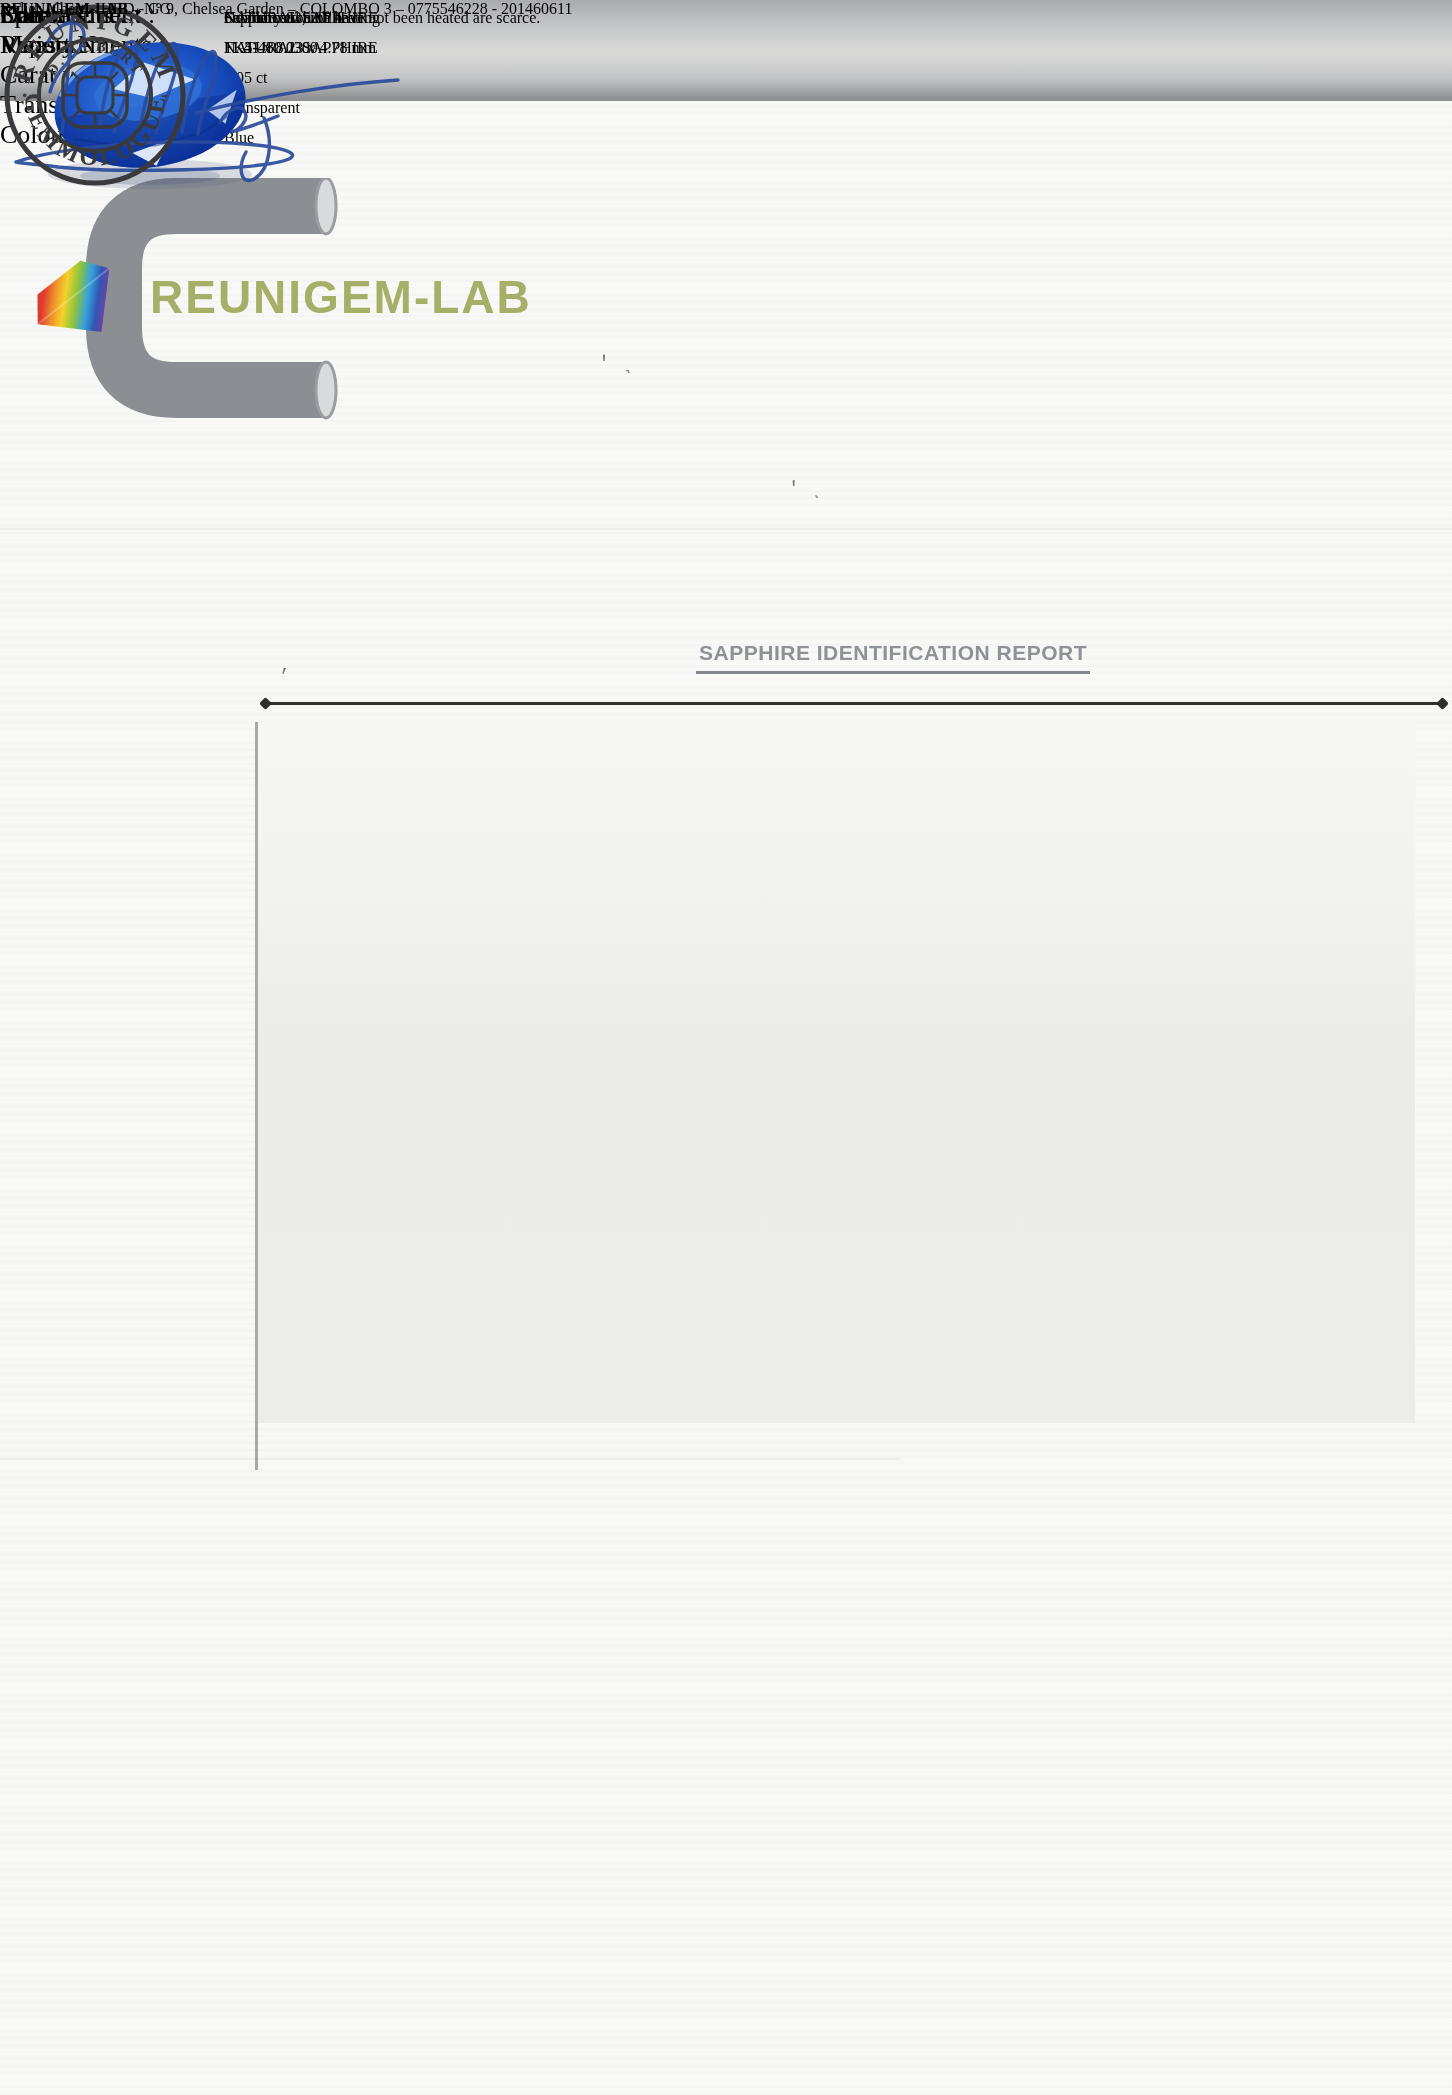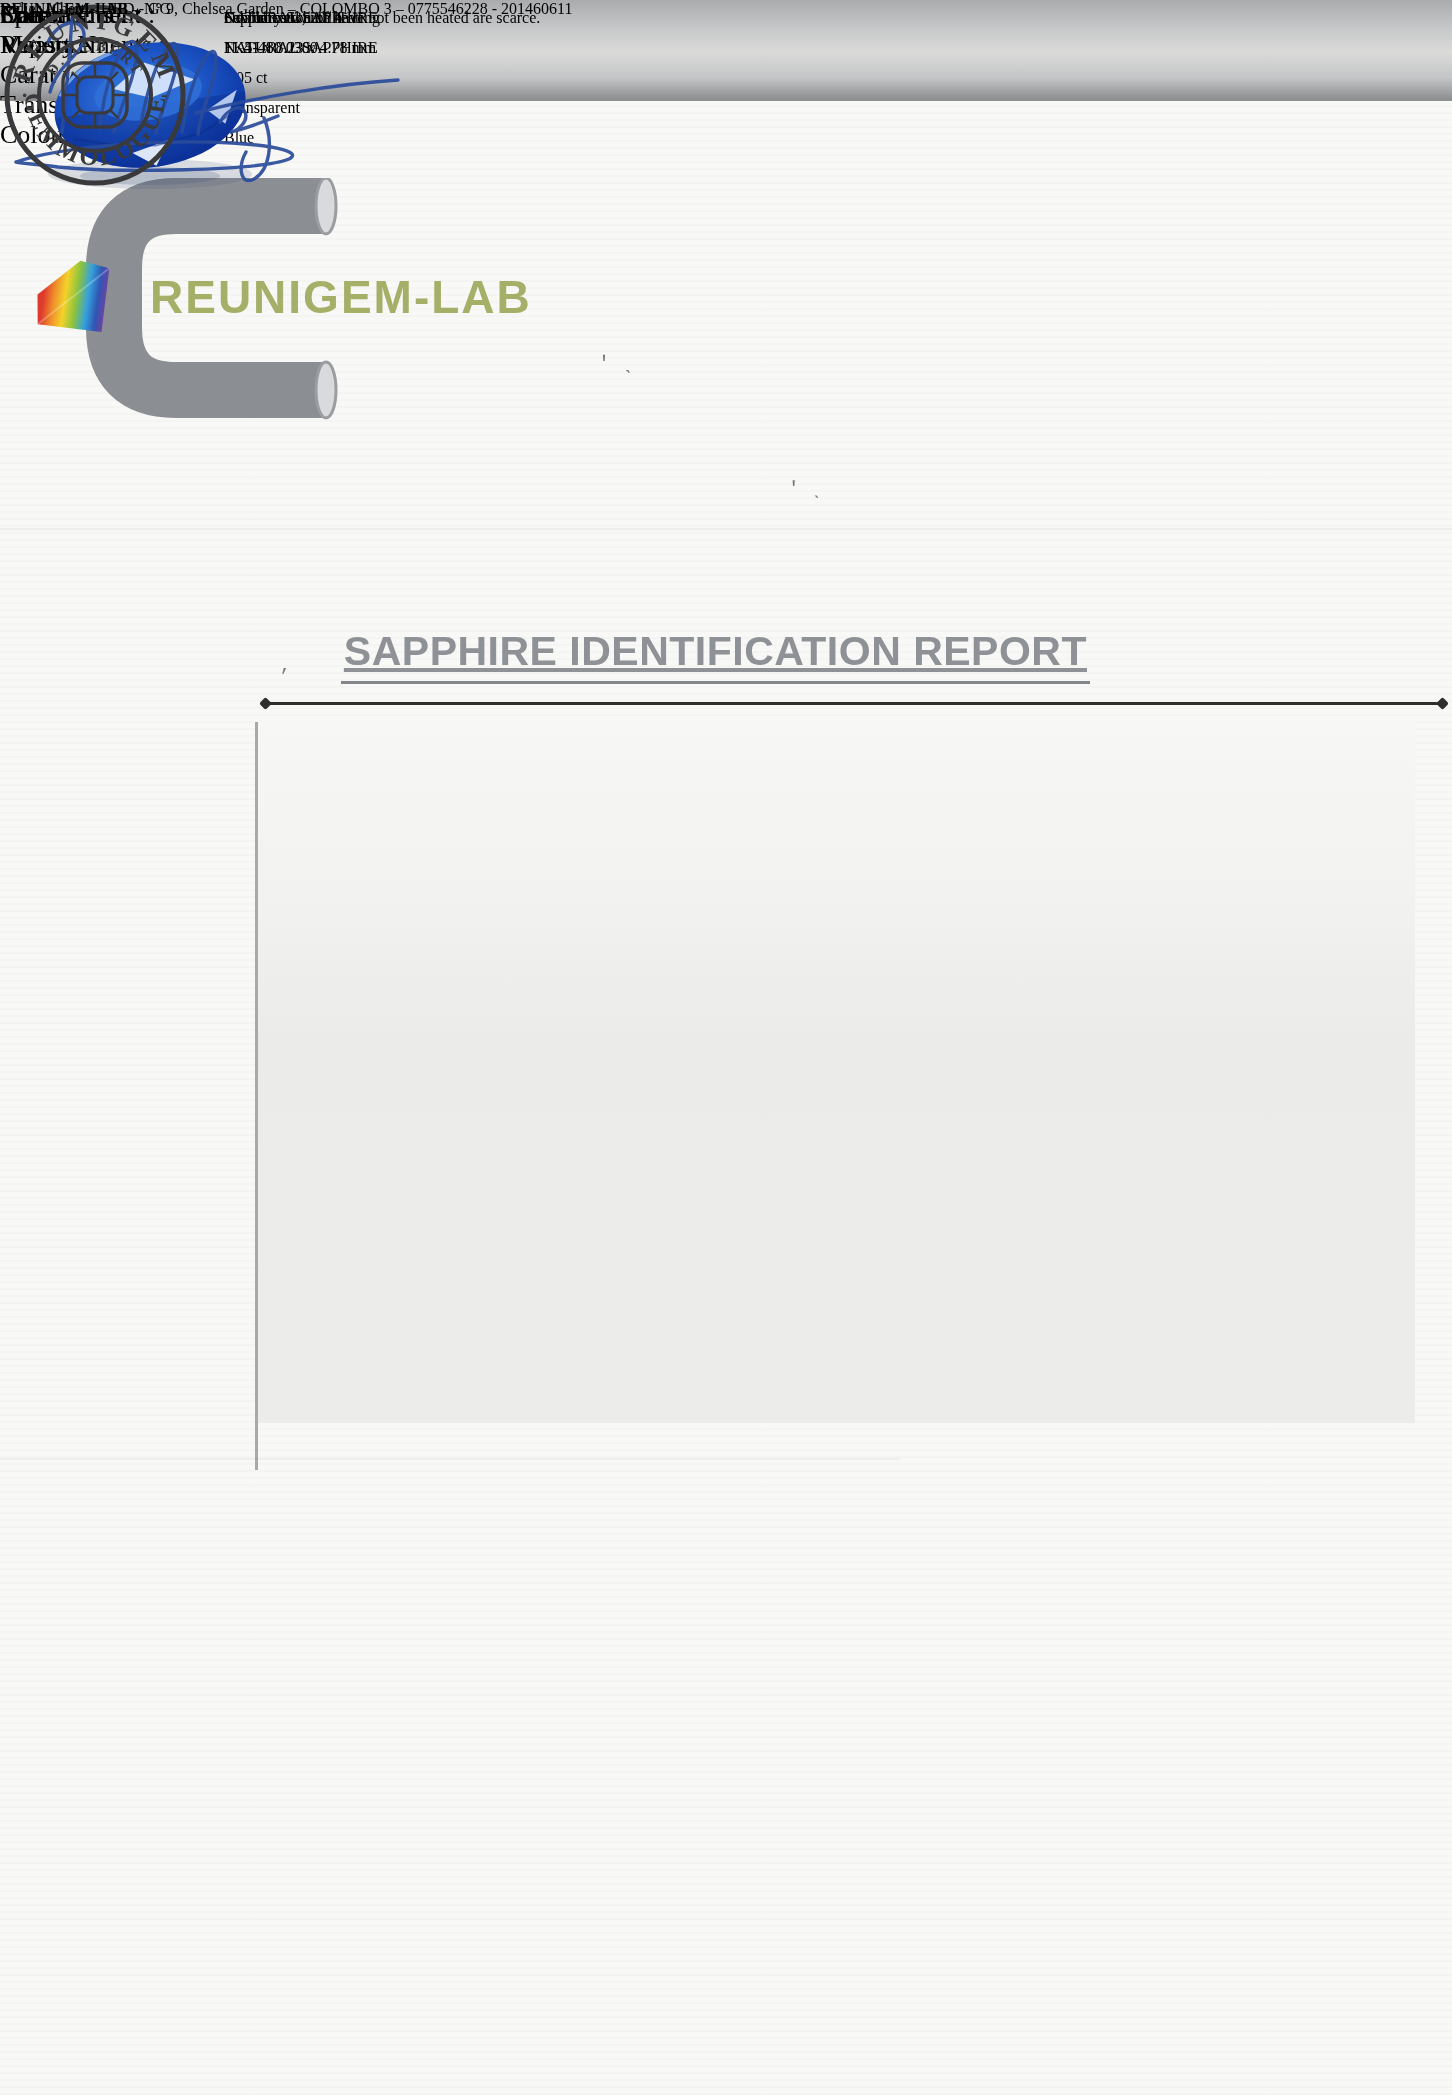--- a/index.html
+++ b/index.html
@@ -23,23 +23,23 @@
   .brand-text{left:150px;top:270px;font-family:"Liberation Sans",sans-serif;font-weight:bold;
     font-size:46px;letter-spacing:2px;color:#a6af67;}
 
   
   .speck{color:#77787a;font-family:Liberation Mono, monospace;}
   .speck-a{left:598px;top:352px;font-size:20px;}
   .speck-b{left:788px;top:478px;font-size:19px;}
   .speck-c{left:280px;top:656px;font-size:18px;}
 
   
-  .report-title{top:628px;right:362px;font-family:"Liberation Sans",sans-serif;font-weight:bold;
-    font-size:41px;letter-spacing:0.5px;color:#8e9196;border-bottom:3px solid #83868a;
-    padding:0 3px 6px 3px;white-space:nowrap;text-decoration:underline;}
+  .report-title{top:641px;right:362px;font-family:"Liberation Sans",sans-serif;font-weight:bold;
+    font-size:21px;letter-spacing:0.5px;color:#8e9196;border-bottom:3px solid #83868a;
+    padding:0 3px 6px 3px;white-space:nowrap;}
 
   
   .rule{left:266px;top:702px;width:1176px;height:3px;background:#2e2e2e;}
   .rule::before,.rule::after{content:"";position:absolute;top:-3px;width:9px;height:9px;
     background:#2e2e2e;transform:rotate(45deg);border-radius:2px;}
   .rule::before{left:-5px;} .rule::after{right:-5px;}
 
   
   .panel{left:258px;top:720px;width:1157px;height:703px;
     background:linear-gradient(180deg,#f7f7f5 0%,#f1f1ef 28%,#ebebe9 45%,#ececea 100%);}

